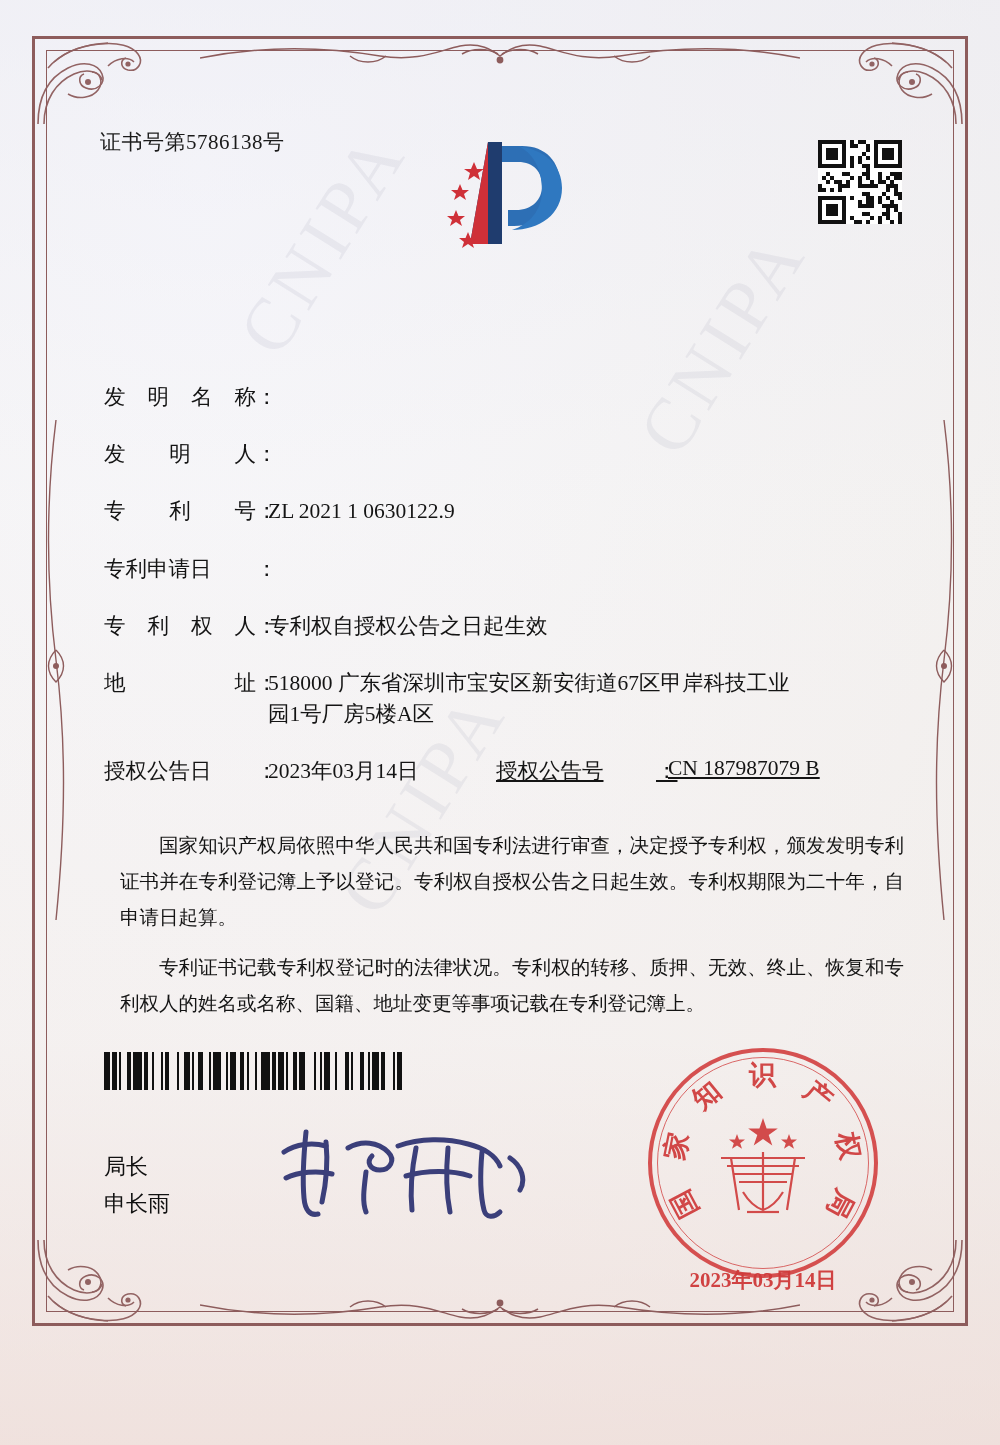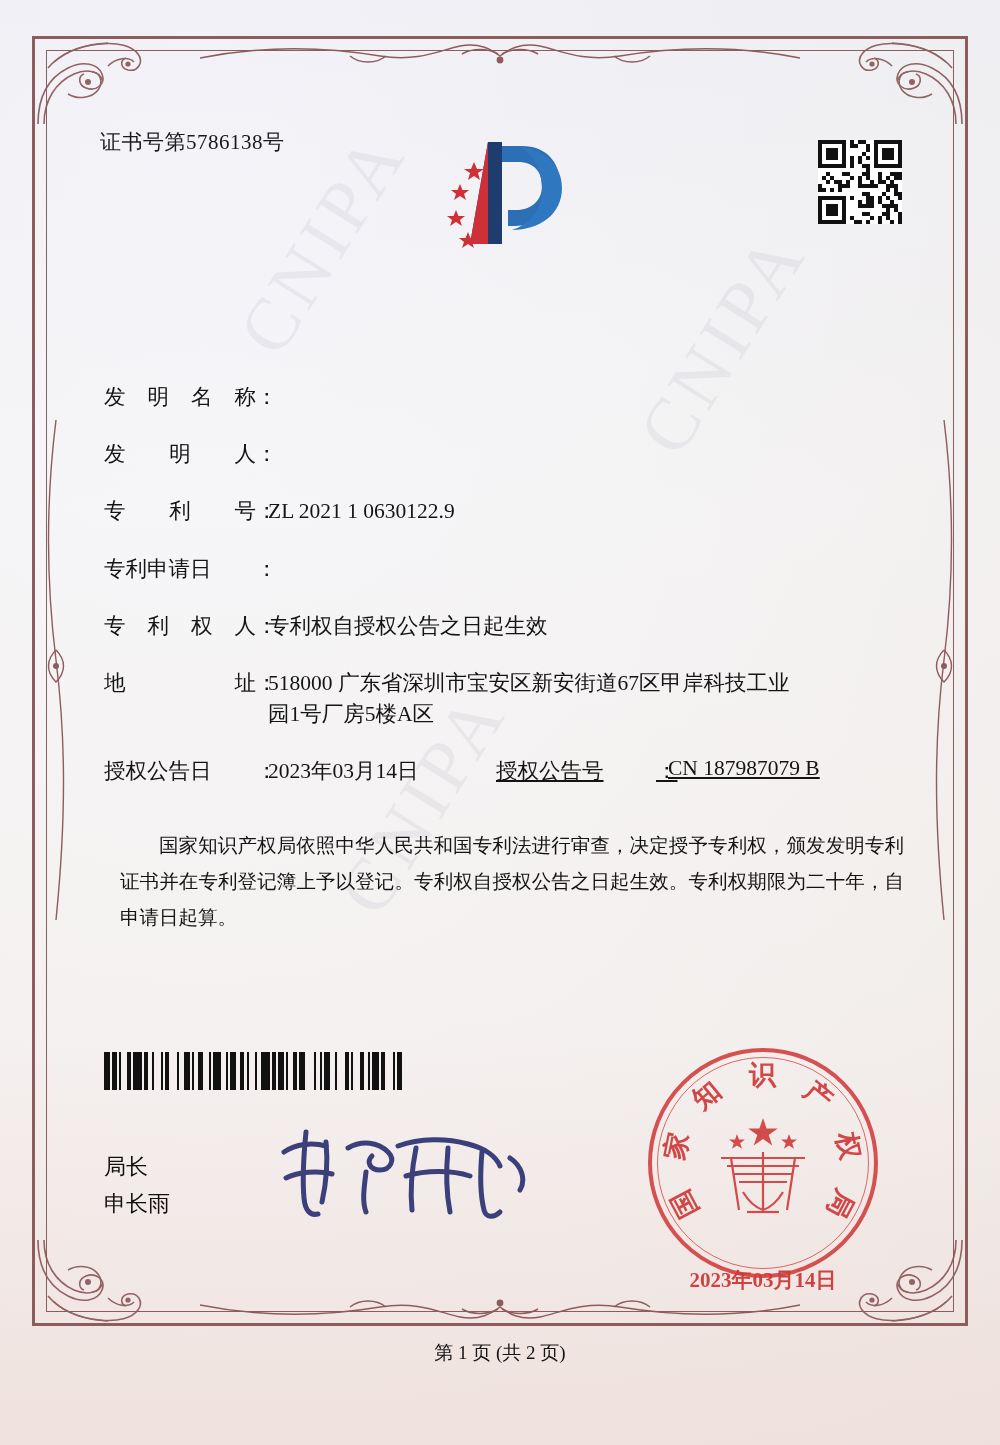--- a/index.html
+++ b/index.html
@@ -875,20 +875,21 @@
         <div class="lbl">授权公告号</div>
         <div class="colon">：</div>
         <div class="val">CN 187987079 B</div>
       </div>
     </div>
 
   </div>
 
   <div class="paras">
     <p>国家知识产权局依照中华人民共和国专利法进行审查，决定授予专利权，颁发发明专利证书并在专利登记簿上予以登记。专利权自授权公告之日起生效。专利权期限为二十年，自申请日起算。</p>
+    <p>专利证书记载专利权登记时的法律状况。专利权的转移、质押、无效、终止、恢复和专利权人的姓名或名称、国籍、地址变更等事项记载在专利登记簿上。</p>
   </div>
 
   <div class="barcode" id="barcode">
       <span style="width: 6.3px;"></span>
       <span style="width: 2.1px; background: transparent;"></span>
       <span style="width: 4.2px;"></span>
       <span style="width: 2.1px; background: transparent;"></span>
       <span style="width: 2.1px;"></span>
       <span style="width: 6.3px; background: transparent;"></span>
       <span style="width: 4.2px;"></span>
@@ -1005,15 +1006,14 @@
       <path d="M96 54 C94 70 92 84 96 94"></path>
       <path d="M128 28 C150 20 176 20 198 26 C214 30 226 38 230 48"></path>
       <path d="M146 30 C142 50 140 72 142 92"></path>
       <path d="M178 30 C176 52 176 74 180 94"></path>
       <path d="M212 34 C210 56 210 76 214 92 C216 100 224 100 230 94"></path>
       <path d="M136 58 C156 52 182 52 200 58"></path>
       <path d="M240 40 C252 48 256 62 250 72"></path>
     </svg>
   </div>
 
-  <div class="page-no">第 1 页 (共 2 页)</div>
 
 </div>
 
 </body></html>

